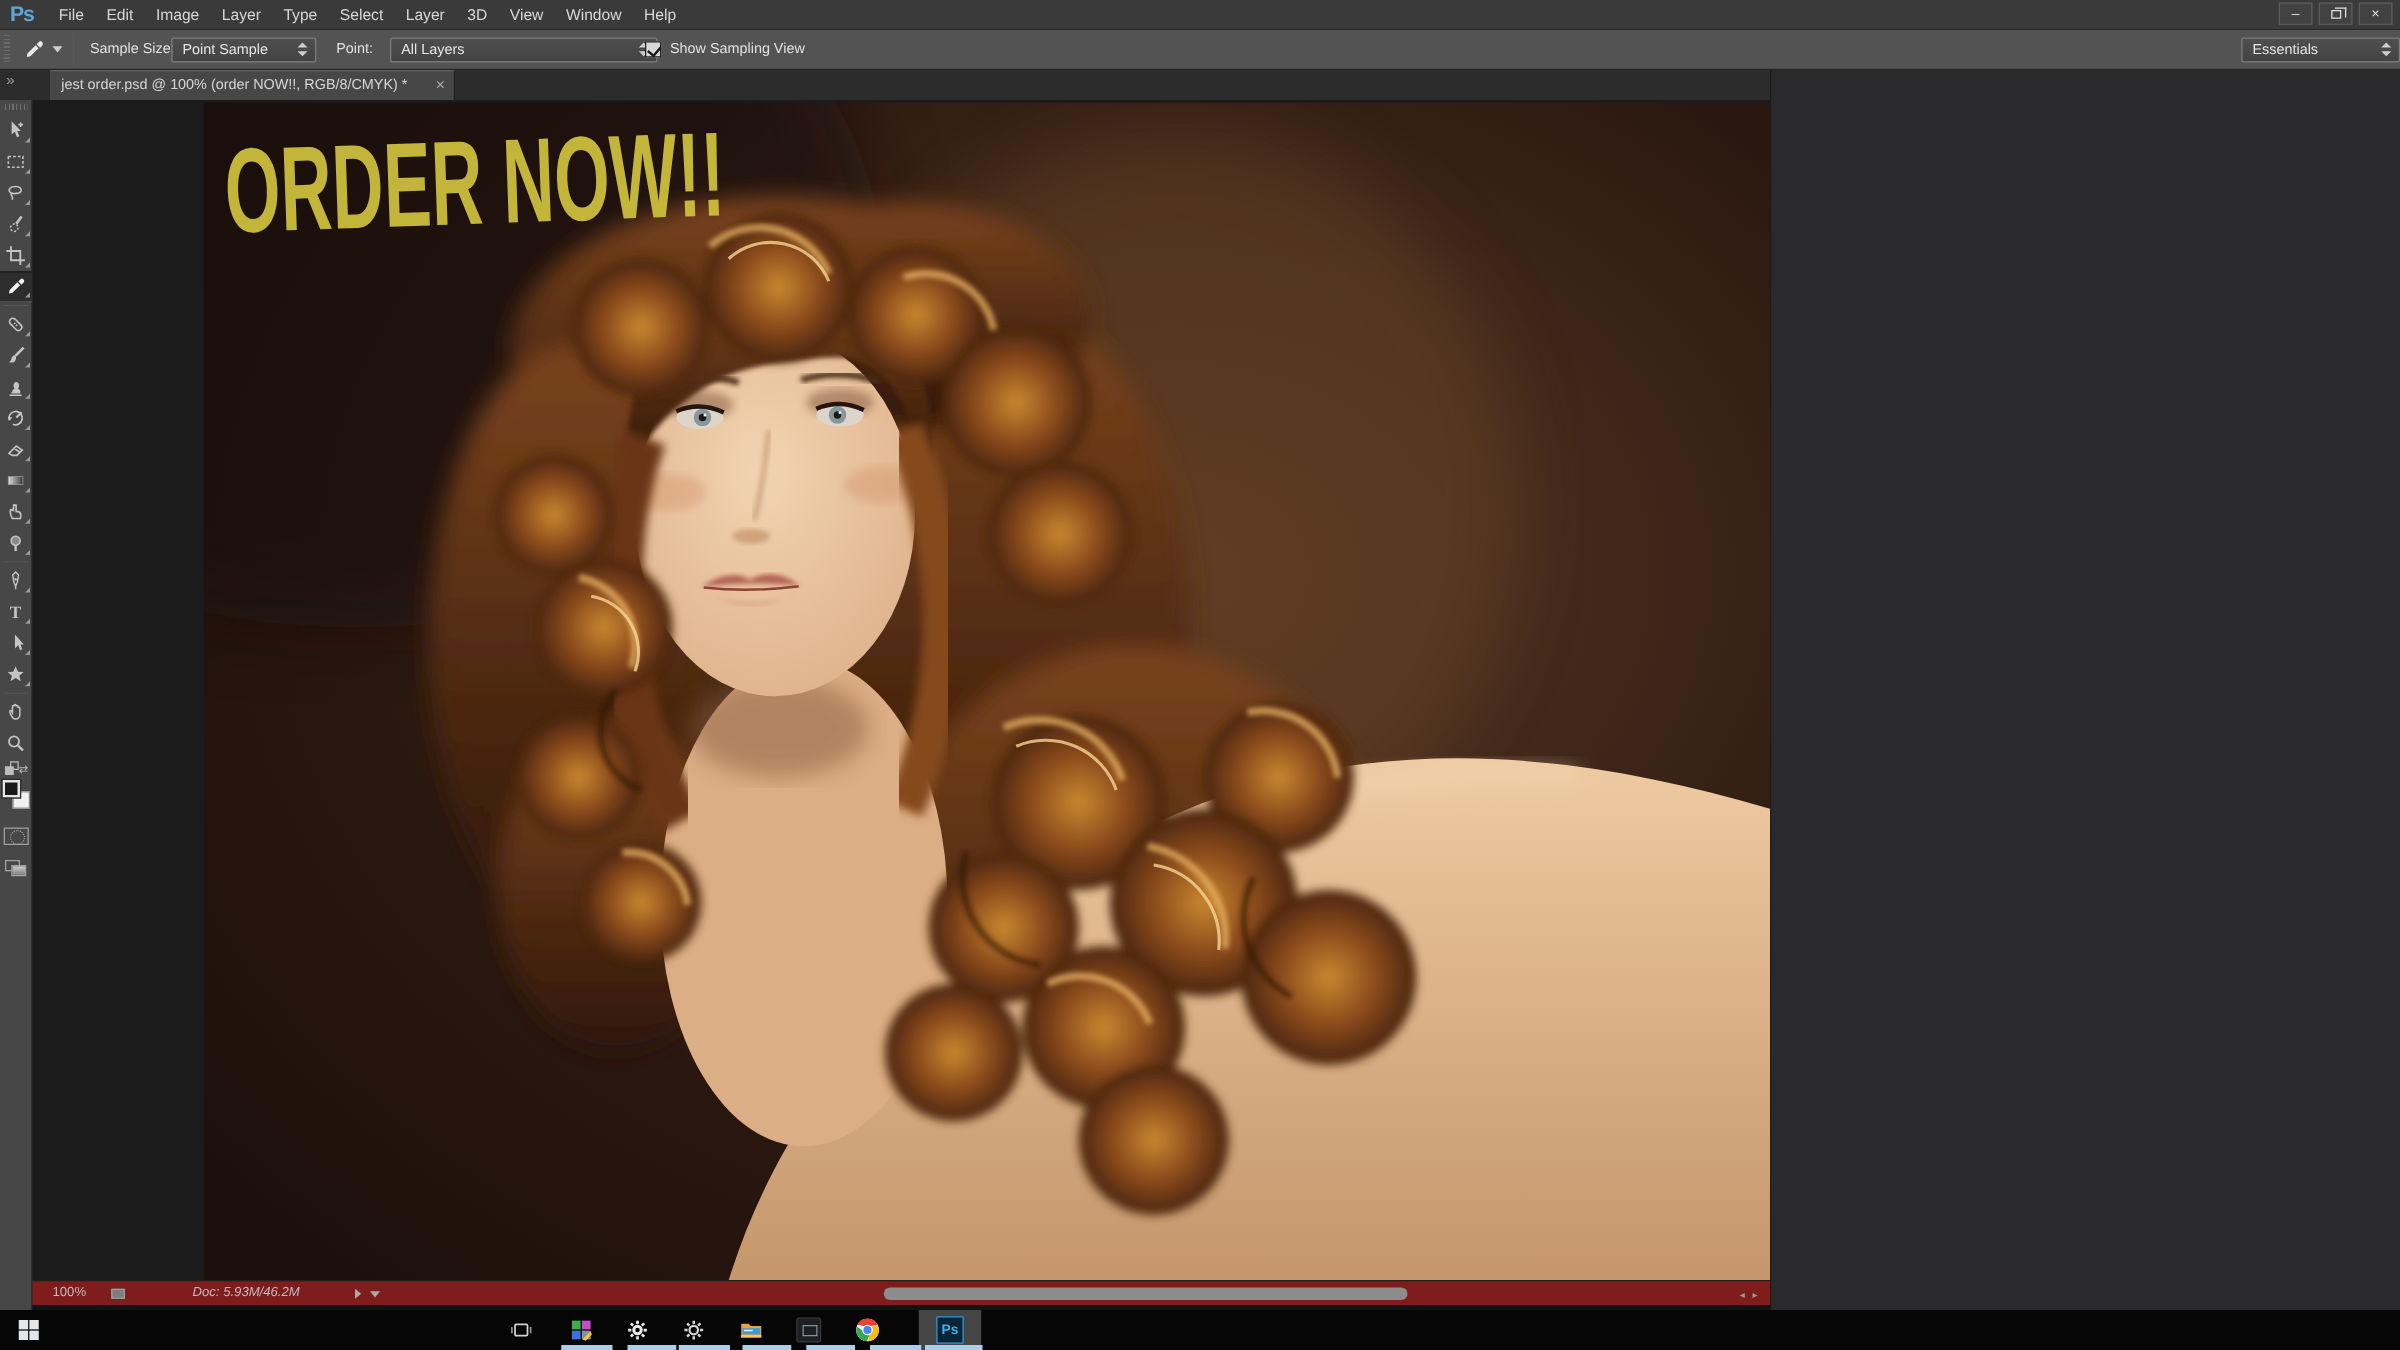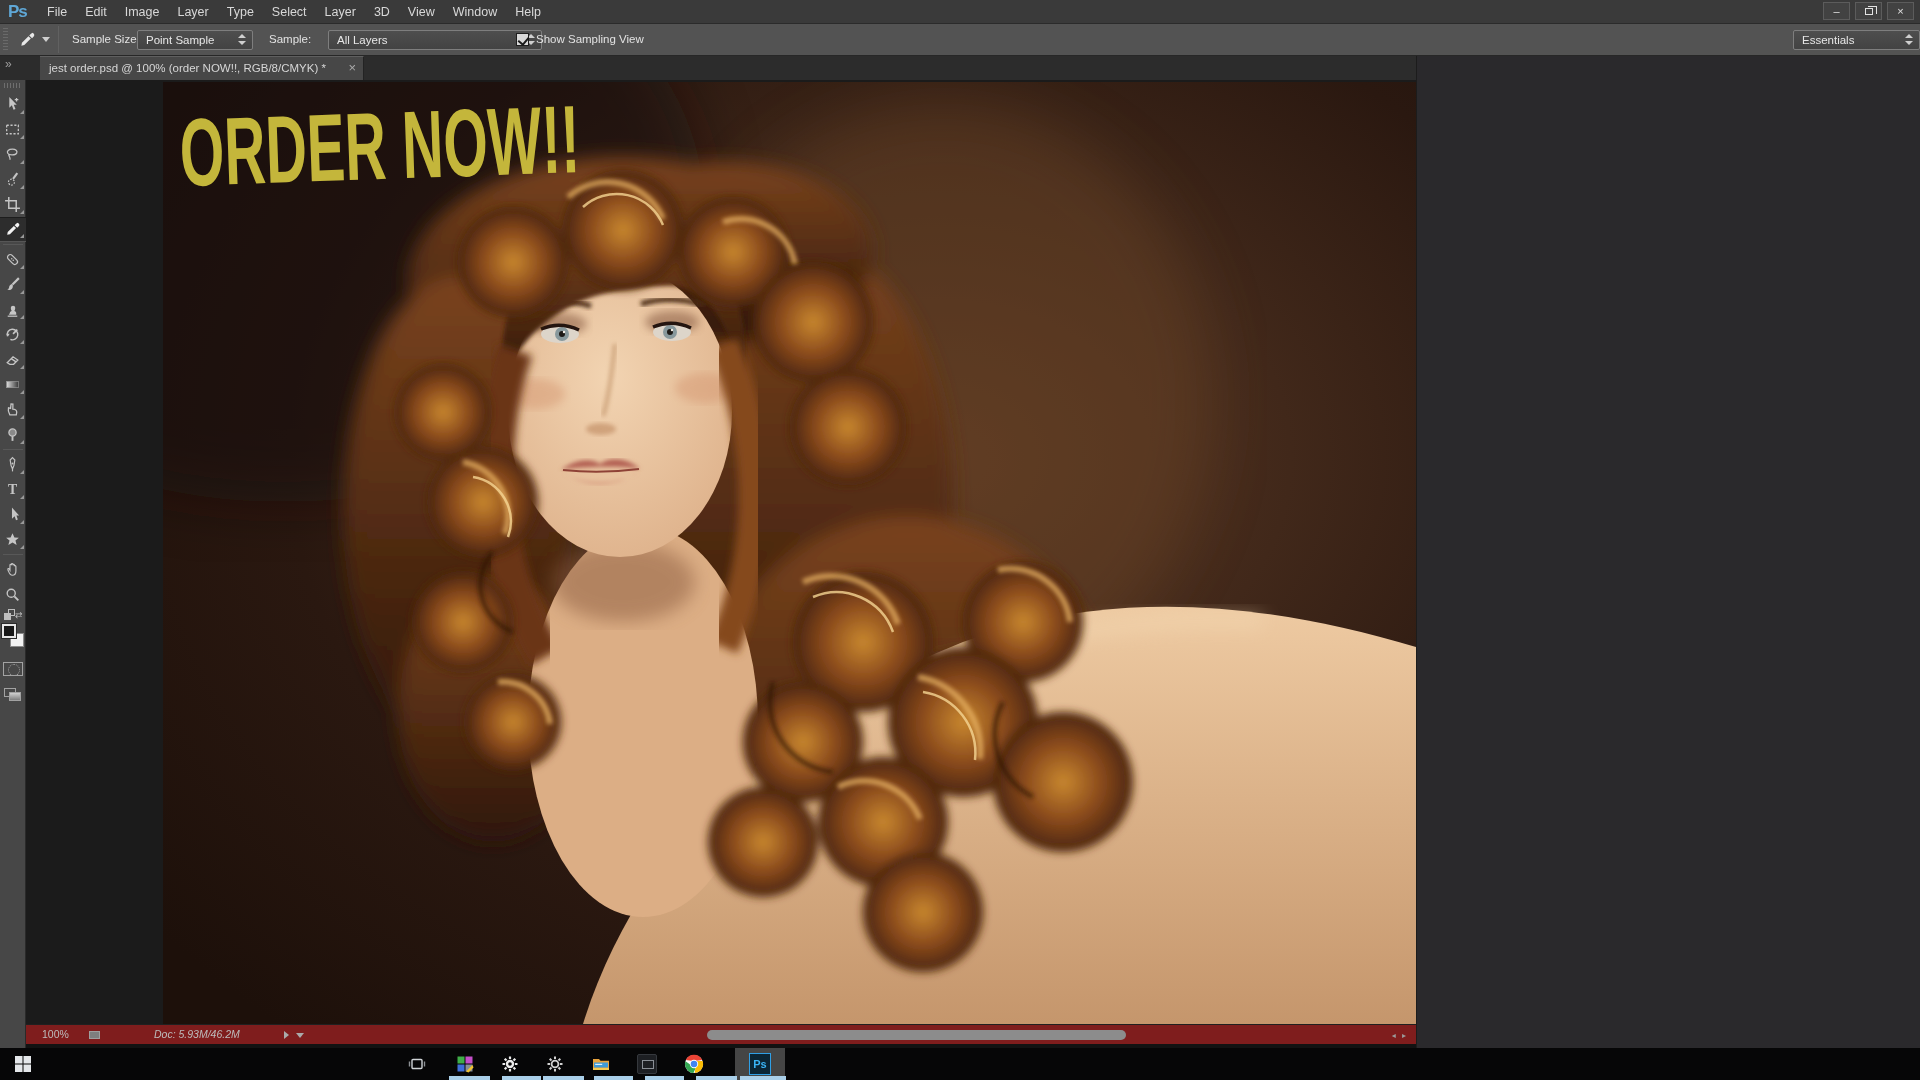--- a/index.html
+++ b/index.html
@@ -165,22 +165,22 @@
           <path fill="#e8e8e8" d="M12.8 1.6c1 .4 1.9 1.3 1.6 2.4-.2.8-1 1.5-1.9 2.4L10 3.9c.9-.9 1.7-1.8 2.8-2.3zM9.3 4.6l2.1 2.1-5.8 5.8L3 13l.5-2.6z"></path>
         </svg>
     </div>
     <div class="ob-dd-arrow"></div>
     <div class="ob-sep"></div>
     <div class="ob-label" style="left:72px;">Sample Size:</div>
     <div class="dropdown" style="left:137px; width:116px;">
       <span class="dd-text">Point Sample</span>
       <span class="updown"></span>
     </div>
-    <div class="ob-label" style="left:269px;">Sample:</div>
-    <div class="dropdown" style="left:328px; width:214px;">
+    <div class="ob-label" style="left:269px;">Point:</div>
+    <div class="dropdown" style="left:312px; width:214px;">
       <span class="dd-text">All Layers</span>
       <span class="updown"></span>
     </div>
     <div class="checkbox"></div>
     <div class="ob-label" style="left:536px;">Show Sampling View</div>
     <div class="dropdown" style="left:1793px; width:127px;">
       <span class="dd-text">Essentials</span>
       <span class="updown"></span>
     </div>
   </div>

